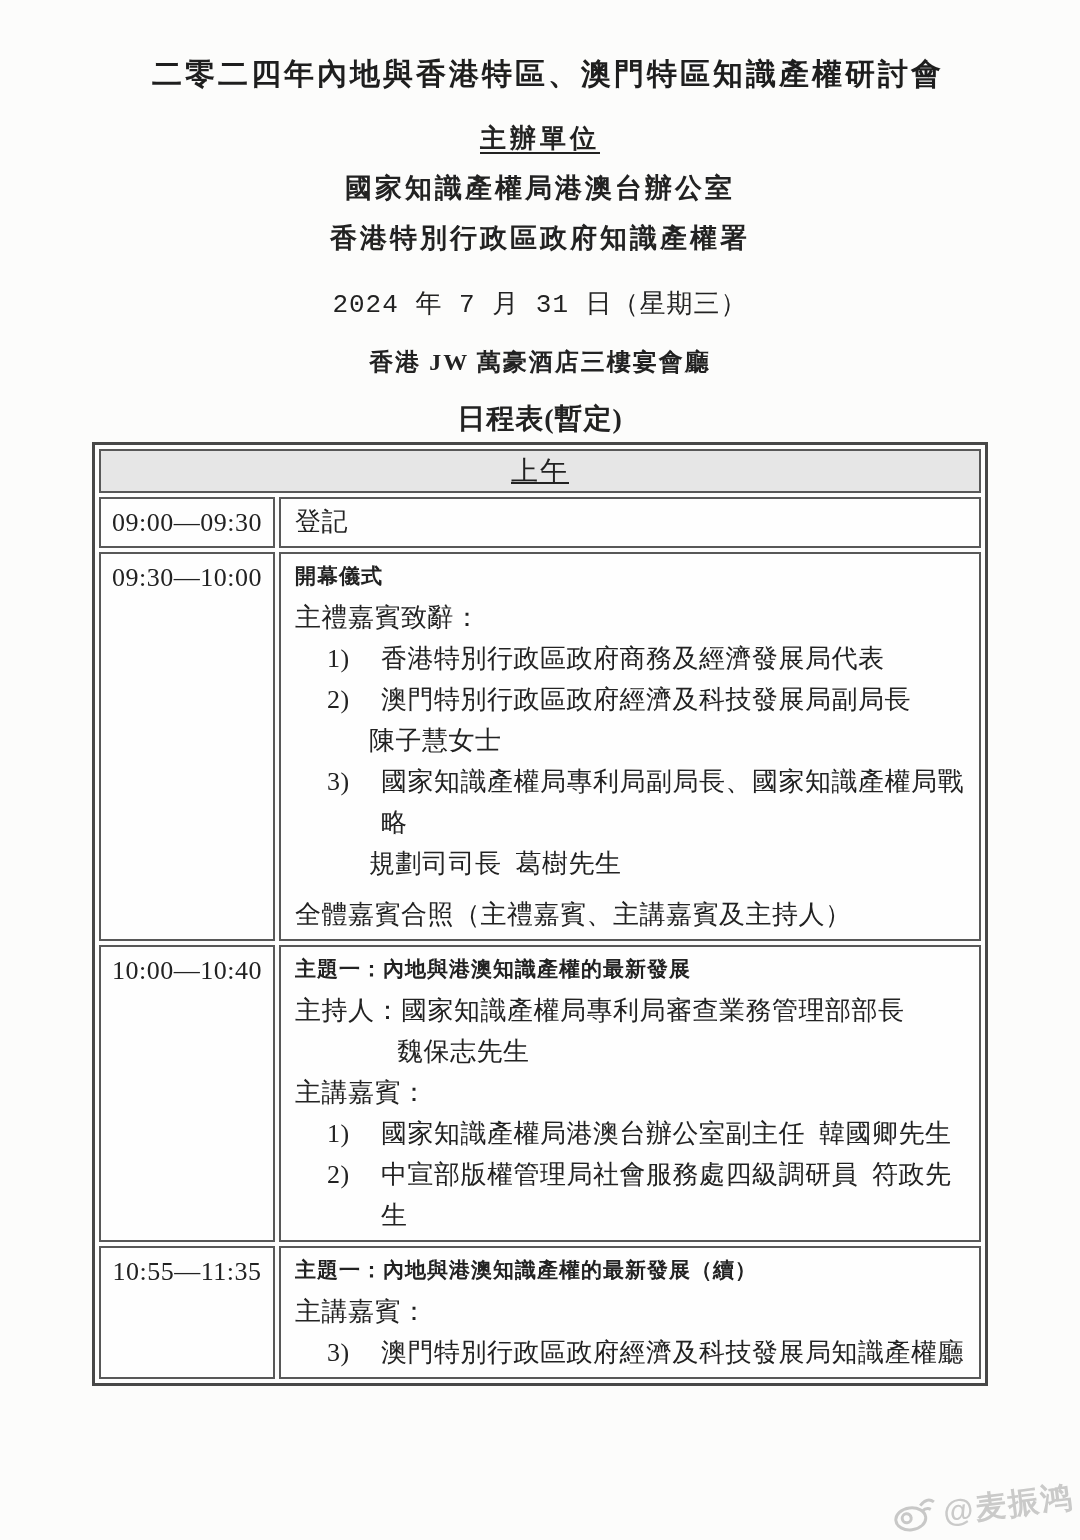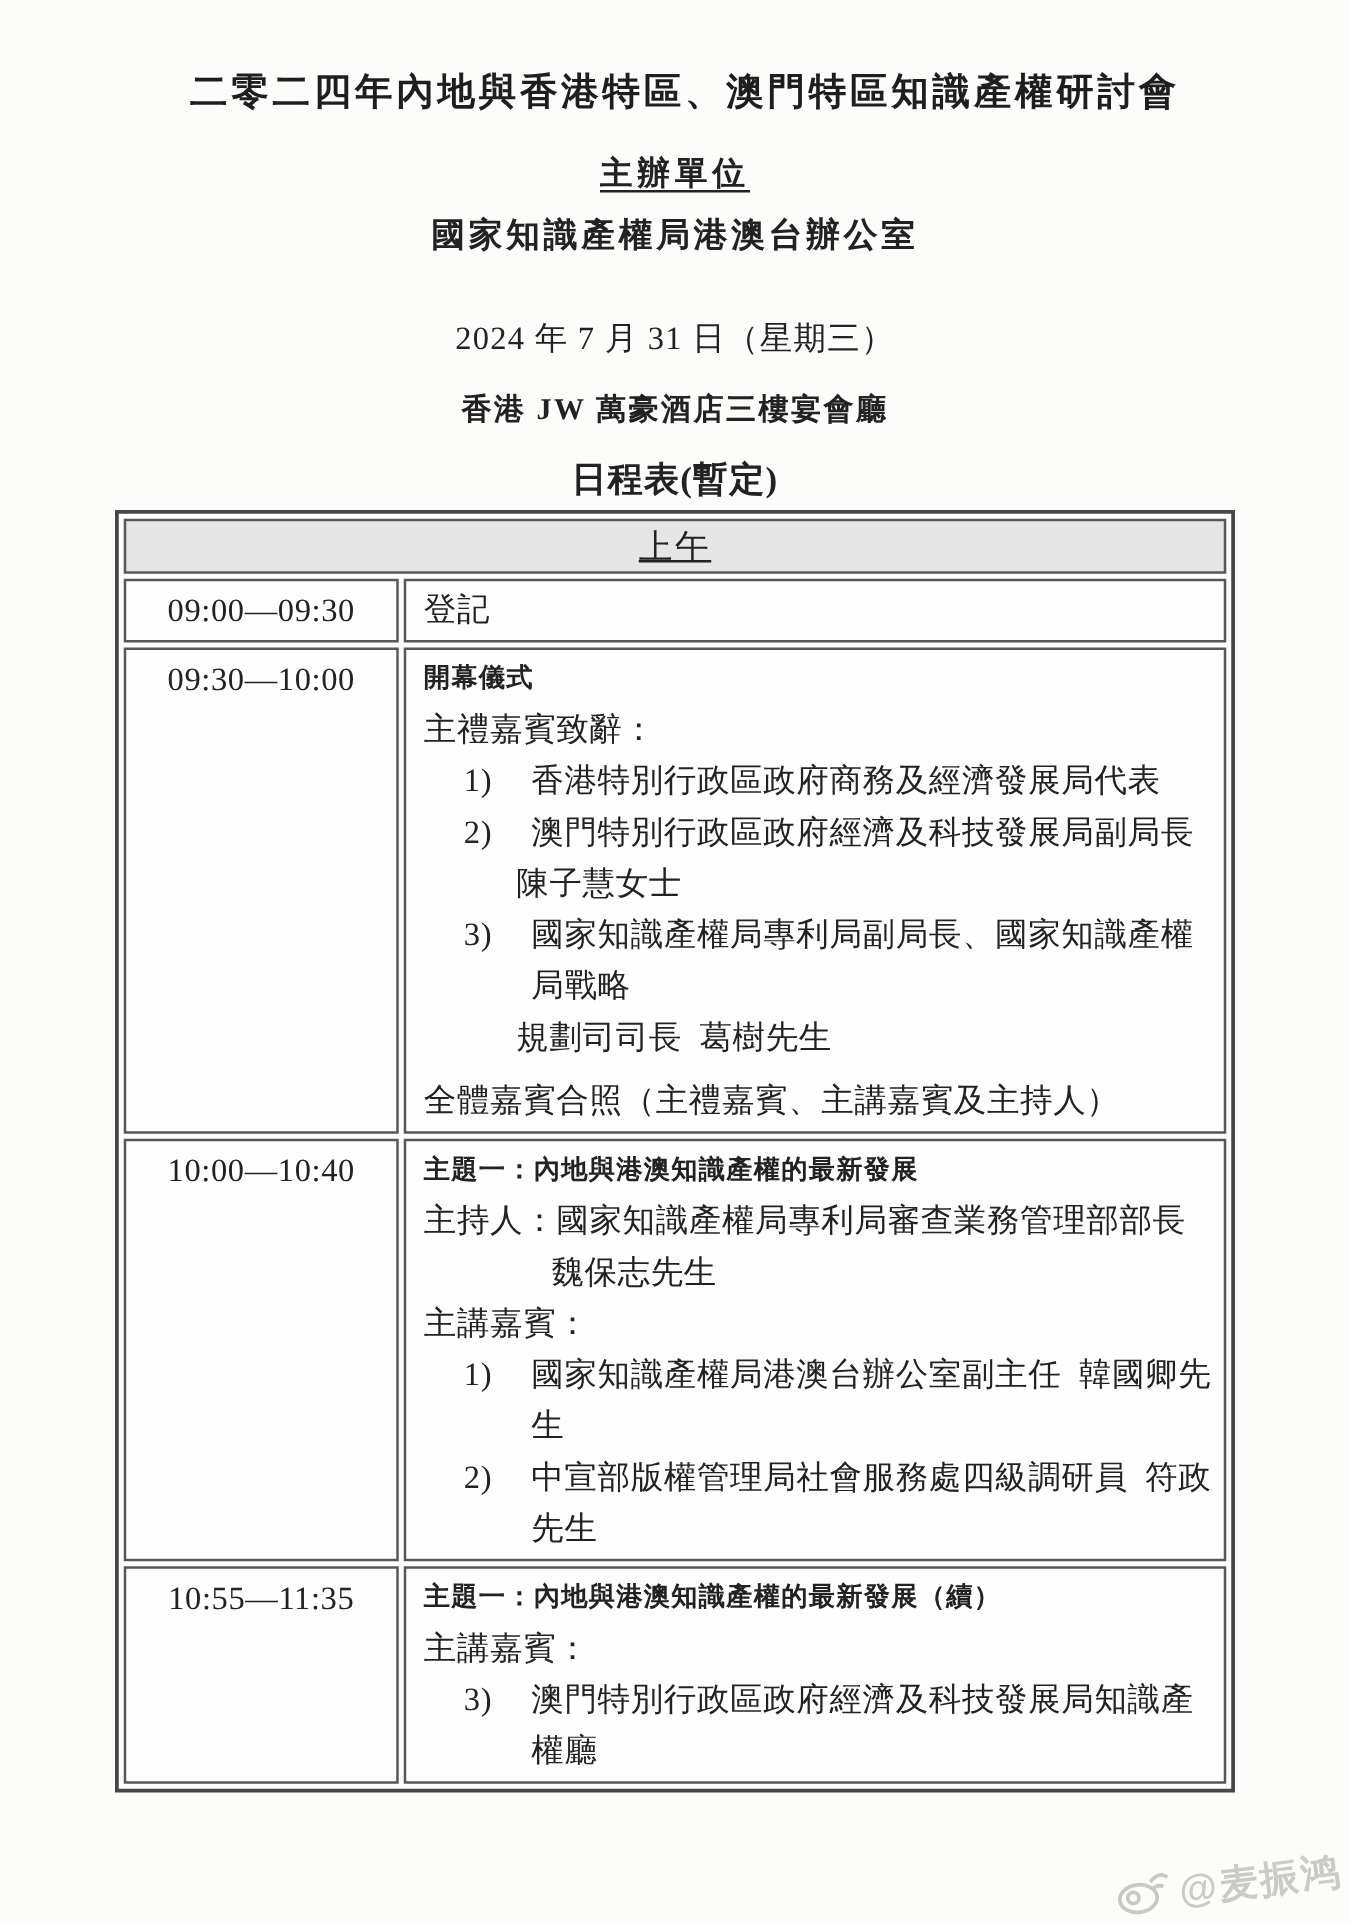--- a/index.html
+++ b/index.html
@@ -17,38 +17,38 @@
     font-size:30px; font-weight:bold; letter-spacing:3px;
     line-height:40px; color:#1e1e1e;padding-left:16px;
   }
   .host-heading {
     margin-top:28px;
     font-size:26px; font-weight:bold; letter-spacing:4px;
     line-height:34px; text-decoration:underline; text-underline-offset:5px;
   }
   .org-line { font-size:27px; font-weight:bold; letter-spacing:3px; line-height:35px;margin-top:15px; }
   .org-block { margin-top:12px; }
-  .date-line { margin-top:48px; font-size:26px; letter-spacing:1px; line-height:34px; }
+  .date-line { margin-top:32px; font-size:26px; letter-spacing:1px; line-height:34px;font-family:Liberation Mono, monospace; }
   .venue-block { margin-top:24px; }
   .venue-line { font-size:24px; font-weight:bold; letter-spacing:2px; line-height:33px; }
   .schedule-heading { margin-top:22px; font-size:28px; font-weight:bold; letter-spacing:1px; line-height:36px; }
 
   table.schedule {
     width:896px; margin:5px 0 0 92px;
     border:3px solid #474747;
     border-spacing:4px; border-collapse:separate;
     background:#fdfdfd;
   }
   td { border:2px solid #585858; background:#fefefe; }
   td.session {
     background:#e6e6e6; text-align:center;
     font-size:27px; letter-spacing:2px; line-height:40px; padding:0;text-decoration:underline;
   }
   td.time {
-    width:220px; text-align:center; vertical-align:top;
+    width:176px; text-align:center; vertical-align:top;
     font-size:26px; letter-spacing:0.5px; padding:5px 2px 3px;
     line-height:38px;
   }
   td.content { padding:2px 10px 4px 14px; vertical-align:top; }
   .line { font-size:26px; line-height:41px; white-space:pre-wrap; letter-spacing:0.5px; }
   .line.title { font-weight:bold; font-size:21px; letter-spacing:1px; }
   .line.num { display:flex; }
   .line.num .marker { flex:0 0 auto; margin-left:32px; width:54px; }
   .line.num .txt { flex:1 1 auto; }
   .line.cont  { padding-left:74px; }
@@ -69,20 +69,21 @@
 </style>
 </head>
 <body>
 
 <div class="center doc-title">二零二四年內地與香港特區、澳門特區知識產權研討會</div>
 
 <div class="center host-heading">主辦單位</div>
 
 <div class="org-block">
   <div class="center org-line">國家知識產權局港澳台辦公室</div>
+  <div class="center org-line">香港特別行政區政府知識產權署</div>
 </div>
 
 <div class="center date-line">2024 年 7 月 31 日（星期三）</div>
 
 <div class="venue-block">
   <div class="center venue-line">香港 JW 萬豪酒店三樓宴會廳</div>
 </div>
 
 <div class="center schedule-heading">日程表(暫定)</div>
 

